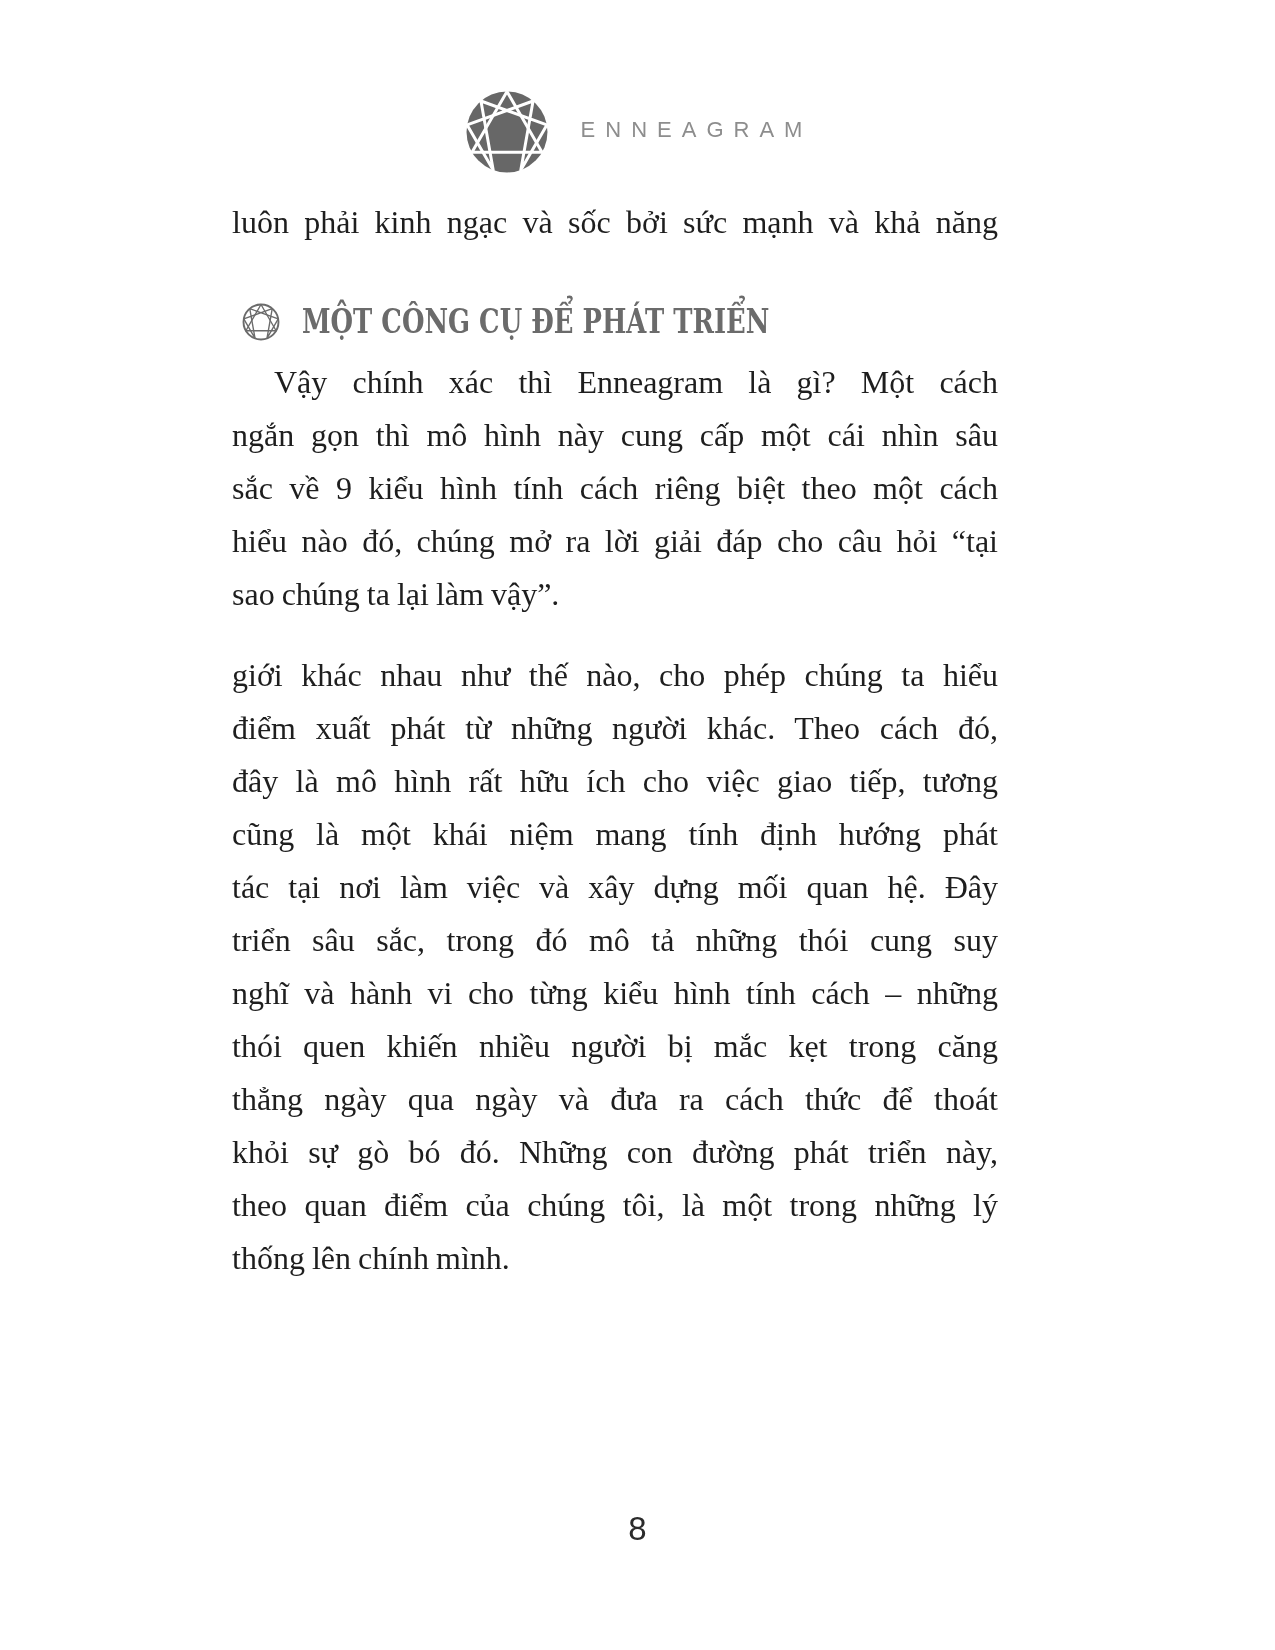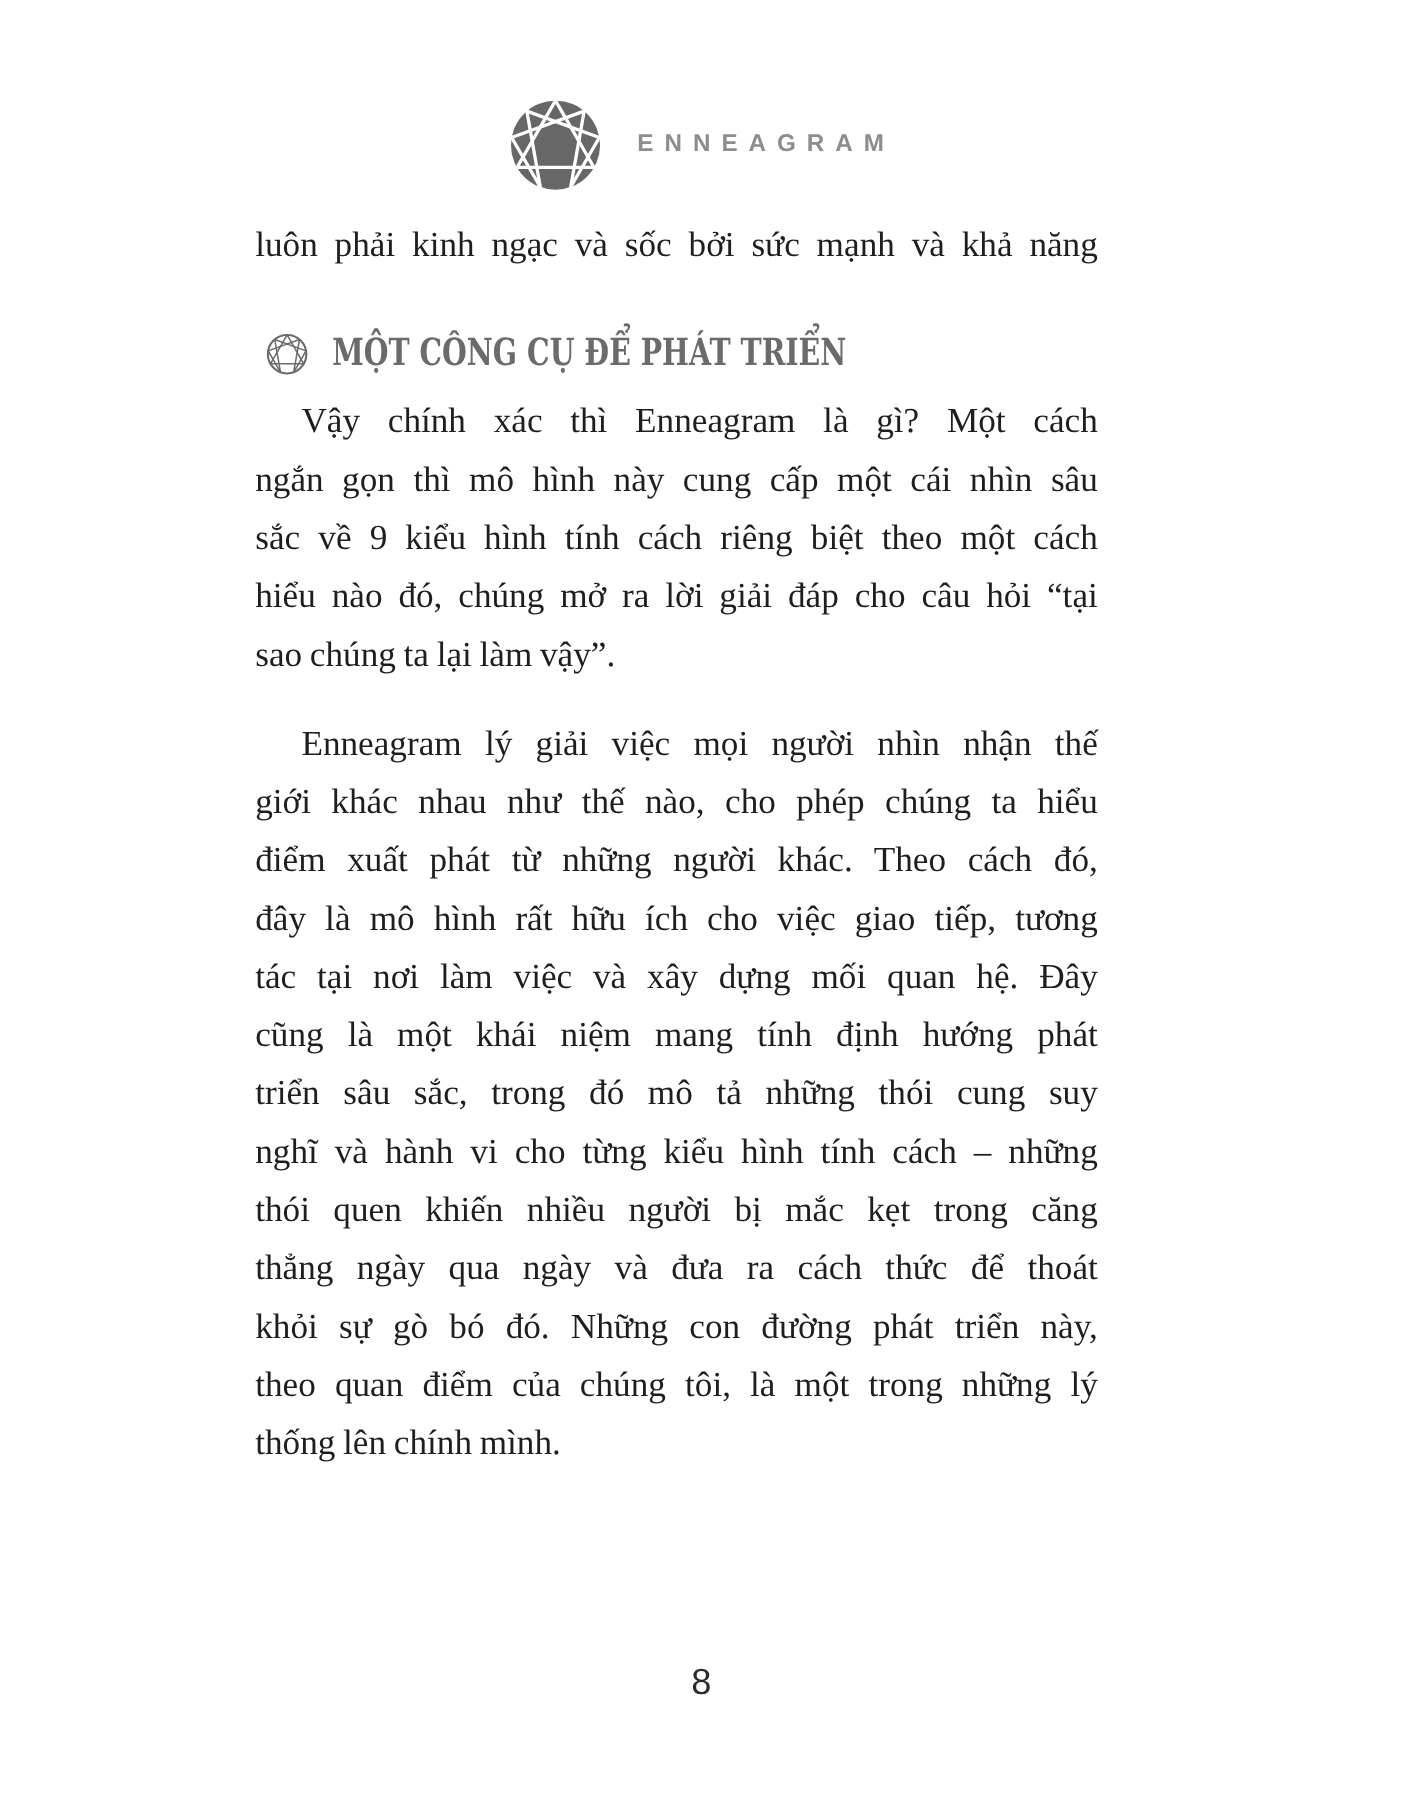--- a/index.html
+++ b/index.html
@@ -22,21 +22,21 @@
     align-items: center;
     justify-content: center;
     gap: 30px;
   }
   .logo-wrap svg { width: 88px; height: 88px; display: block; }
   .wordmark {
     font-family: "Liberation Sans", "DejaVu Sans", sans-serif;
     font-size: 22px;
     letter-spacing: 10px;
     color: #8d8d8d;
-    font-weight: 700;
+    font-weight: 400;
     transform: translateY(-2px);
   }
 
   
   .content {
     position: absolute;
     left: 232px;
     top: 196px;
     width: 766px;
   }
@@ -128,26 +128,25 @@
 
     <div class="para para-definition">
       <div class="line indent">Vậy chính xác thì Enneagram là gì? Một cách</div>
       <div class="line">ngắn gọn thì mô hình này cung cấp một cái nhìn sâu</div>
       <div class="line">sắc về 9 kiểu hình tính cách riêng biệt theo một cách</div>
       <div class="line">hiểu nào đó, chúng mở ra lời giải đáp cho câu hỏi “tại</div>
       <div class="line last">sao chúng ta lại làm vậy”.</div>
     </div>
 
     <div class="para para-explanation">
-      <div class="line indent">Enneagram lý giải việc mọi người nhìn nhận thế</div>
       <div class="line">giới khác nhau như thế nào, cho phép chúng ta hiểu</div>
       <div class="line">điểm xuất phát từ những người khác. Theo cách đó,</div>
       <div class="line">đây là mô hình rất hữu ích cho việc giao tiếp, tương</div>
+      <div class="line">cũng là một khái niệm mang tính định hướng phát</div>
       <div class="line">tác tại nơi làm việc và xây dựng mối quan hệ. Đây</div>
-      <div class="line">cũng là một khái niệm mang tính định hướng phát</div>
       <div class="line">triển sâu sắc, trong đó mô tả những thói cung suy</div>
       <div class="line">nghĩ và hành vi cho từng kiểu hình tính cách – những</div>
       <div class="line">thói quen khiến nhiều người bị mắc kẹt trong căng</div>
       <div class="line">thẳng ngày qua ngày và đưa ra cách thức để thoát</div>
       <div class="line">khỏi sự gò bó đó. Những con đường phát triển này,</div>
       <div class="line">theo quan điểm của chúng tôi, là một trong những lý</div>
       <div class="line last">thống lên chính mình.</div>
     </div>
 
   </div>

